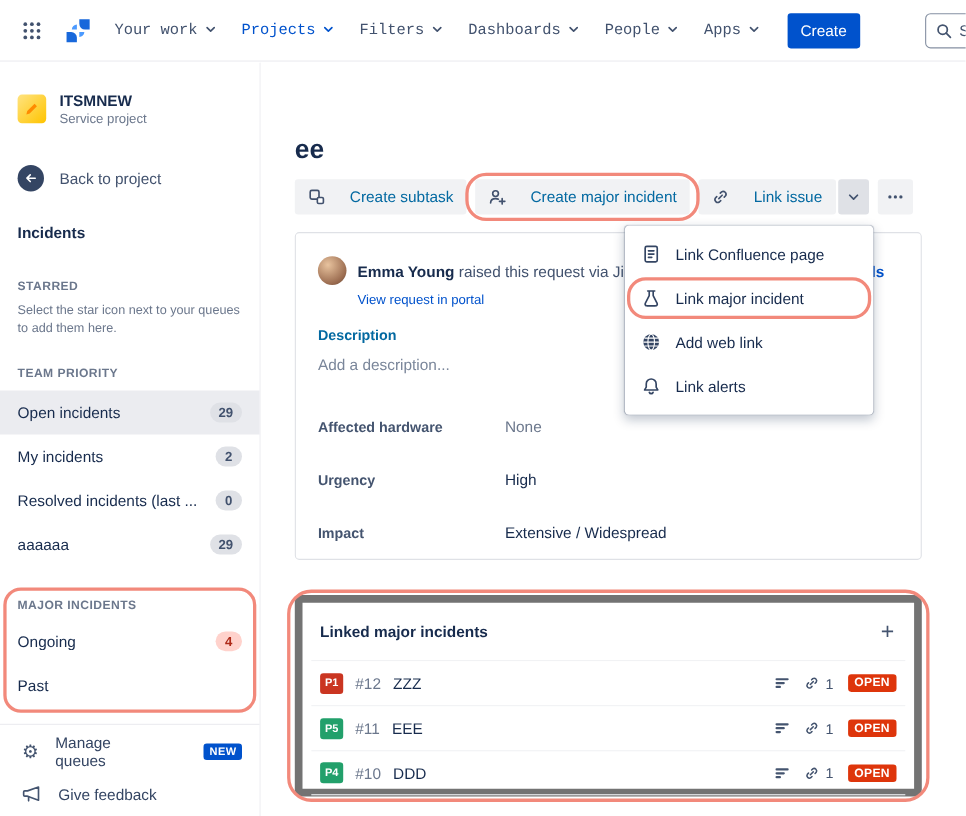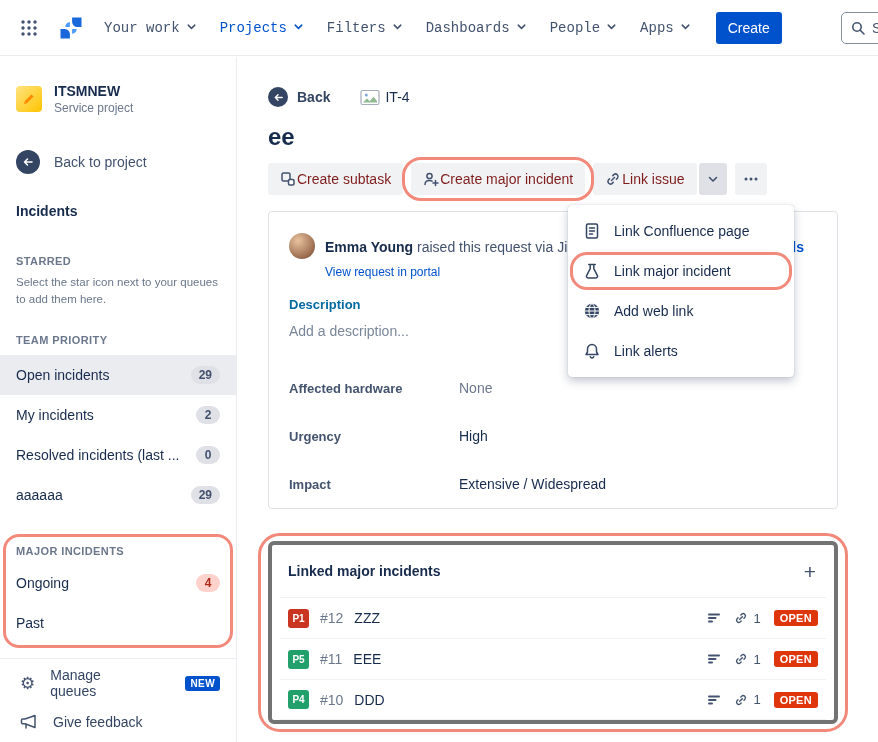--- a/index.html
+++ b/index.html
@@ -63,22 +63,22 @@
 
   
   .main { position:absolute; top:57px; left:237px; right:0; bottom:0; background:#fff; }
   .back-line { position:absolute; top:30px; left:31px; display:flex; align-items:center; }
   .back-btn { display:flex; align-items:center; gap:9px; cursor:pointer; }
   .back-text { font-size:14px; font-weight:600; color:#344563; }
   .issue-key-group { display:flex; align-items:center; gap:5px; margin-left:30px; }
   .issue-key { font-size:14px; color:#172b4d; }
   .page-title { position:absolute; top:66px; left:31px; font-size:24px; font-weight:700; color:#172b4d; }
   .toolbar { position:absolute; top:106px; left:31px; display:flex; align-items:center; gap:8px; }
-  .tb-btn { position:relative; height:32px; display:flex; align-items:center; gap:1px; padding:0 12px; background:#f1f2f4;
-            border:none; border-radius:3px; font-family:inherit; font-size:14px; font-weight:500; color:#7f1d1d; cursor:pointer; white-space:nowrap; }
+  .tb-btn { position:relative; height:32px; display:flex; align-items:center; gap:22px; padding:0 12px; background:#f1f2f4;
+            border:none; border-radius:3px; font-family:inherit; font-size:14px; font-weight:500; color:#0369a1; cursor:pointer; white-space:nowrap; }
   .tb-btn.icon-only { padding:0 7px; }
   .split-group { display:flex; align-items:center; gap:2px; }
   .tb-btn.pressed { background:#dfe1e6; }
 
   
   .dropdown { position:absolute; top:148px; left:331px; width:226px; background:#fff; border-radius:4px; padding:6px 0;
               box-shadow:0 4px 10px rgba(9,30,66,.25), 0 0 1px rgba(9,30,66,.31); z-index:40; }
   .menu-item { position:relative; height:40px; display:flex; align-items:center; gap:12px; padding:0 14px; font-size:14px; color:#172b4d; cursor:pointer; }
   .mi-icon { display:flex; align-items:center; justify-content:center; width:20px; flex-shrink:0; }
 
@@ -91,21 +91,21 @@
   .details-link { position:absolute; top:27px; right:33px; font-size:14px; color:#0052cc; cursor:pointer;font-weight:bold; }
   .portal-link { position:absolute; top:53px; left:56px; font-size:12px; color:#0052cc; cursor:pointer; }
   .desc-label { position:absolute; top:85px; left:20px; font-size:13px; font-weight:600; color:#0369a1; }
   .desc-placeholder { position:absolute; top:111px; left:20px; font-size:14px; color:#7a869a; cursor:text; }
   .field-row { position:absolute; left:20px; right:20px; display:flex; align-items:baseline; }
   .field-label { width:170px; font-size:13px; font-weight:600; color:#44546f; flex-shrink:0; }
   .field-value { font-size:14px; color:#172b4d; }
   .field-value.muted { color:#6b778c; }
 
   
-  .linked-card { position:absolute; top:484px; left:31px; width:570px; height:183px; border:4px solid #737373; border-radius:6px; background:#fff; }
+  .linked-card { position:absolute; top:484px; left:31px; width:570px; height:183px; border:7px solid #737373; border-radius:6px; background:#fff; }
   .linked-header { position:absolute; top:0; left:0; right:0; height:52px; display:flex; align-items:center; justify-content:space-between; padding:0 16px; }
   .linked-title { font-size:14px; font-weight:700; color:#172b4d; }
   .plus-btn { background:none; border:none; font-family:inherit; font-size:21px; color:#44546f; cursor:pointer; line-height:1; padding:0 2px; }
   .linked-rows { position:absolute; top:52px; left:8px; right:8px; }
   .linked-row { height:41px; display:flex; align-items:center; gap:11px; padding:0 8px; border-top:1px solid #f1f2f4; cursor:pointer; }
   .linked-row:last-child { border-bottom:1px solid #f1f2f4; }
   .prio-badge { width:21px; height:19px; border-radius:3px; color:#fff; font-size:10px; font-weight:700;
                 display:flex; align-items:center; justify-content:center; flex-shrink:0; }
   .row-key { font-size:14px; color:#6b778c; }
   .row-name { font-size:14px; color:#172b4d; flex:1; }
@@ -260,38 +260,20 @@
       <svg width="18" height="16" viewBox="0 0 18 16" fill="none" stroke="#44546f" stroke-width="1.5" stroke-linejoin="round">
           <path d="M15 1.5L5 5H2.5a1 1 0 00-1 1v2.8a1 1 0 001 1H5l10 3.7V1.5z"></path>
           <path d="M6 10.2V14" stroke-linecap="round"></path>
         </svg>
       <span>Give feedback</span>
     </div>
   </aside>
 
   <main class="main">
 
-    <div class="back-line">
-      <span class="back-btn">
-        <span class="circle-btn small">
-          <svg width="11" height="11" viewBox="0 0 12 12" fill="none" stroke="#fff" stroke-width="1.5" stroke-linecap="round" stroke-linejoin="round">
-              <path d="M10 6H2.5M5.5 3L2.5 6l3 3"></path>
-            </svg>
-        </span>
-        <span class="back-text">Back</span>
-      </span>
-      <span class="issue-key-group">
-        <svg width="20" height="17" viewBox="0 0 20 17">
-            <rect x="1" y="1.5" width="18" height="14" rx="1.5" fill="#fff" stroke="#a5adba" stroke-width="1.2"></rect>
-            <circle cx="6.3" cy="6" r="1.5" fill="#7fa8e0"></circle>
-            <path d="M3 13.5l4-4 2.8 2.8 3.7-4.6 3.5 4.3v1.5H3z" fill="#8fb98f"></path>
-          </svg>
-        <span class="issue-key">IT-4</span>
-      </span>
-    </div>
 
     <h1 class="page-title">ee</h1>
 
     <div class="toolbar">
       <button class="tb-btn">
         <svg width="16" height="16" viewBox="0 0 16 16" fill="none" stroke="#42526e" stroke-width="1.5">
             <rect x="2" y="2" width="8" height="8" rx="1.5"></rect>
             <rect x="8.5" y="8.5" width="5.5" height="5.5" rx="1.2" fill="#fff"></rect>
           </svg>
         <span>Create subtask</span>

